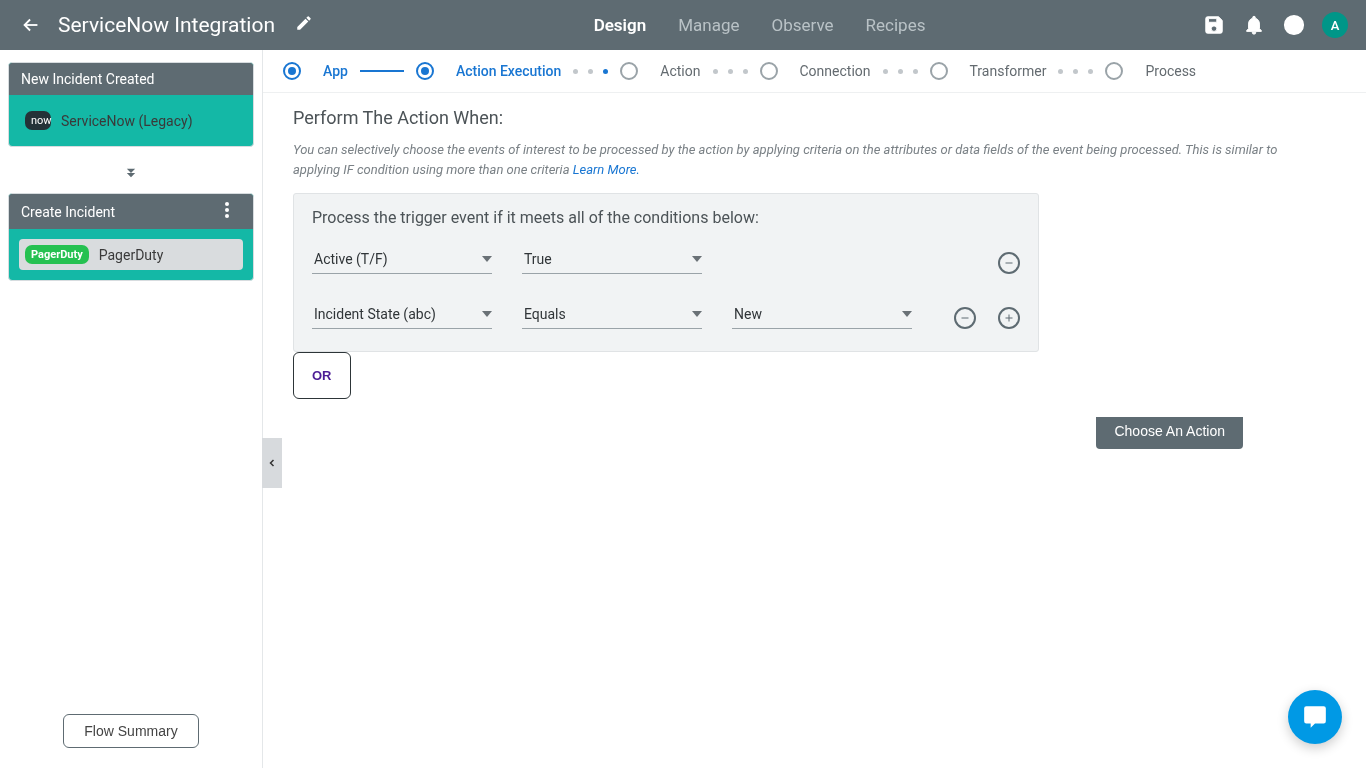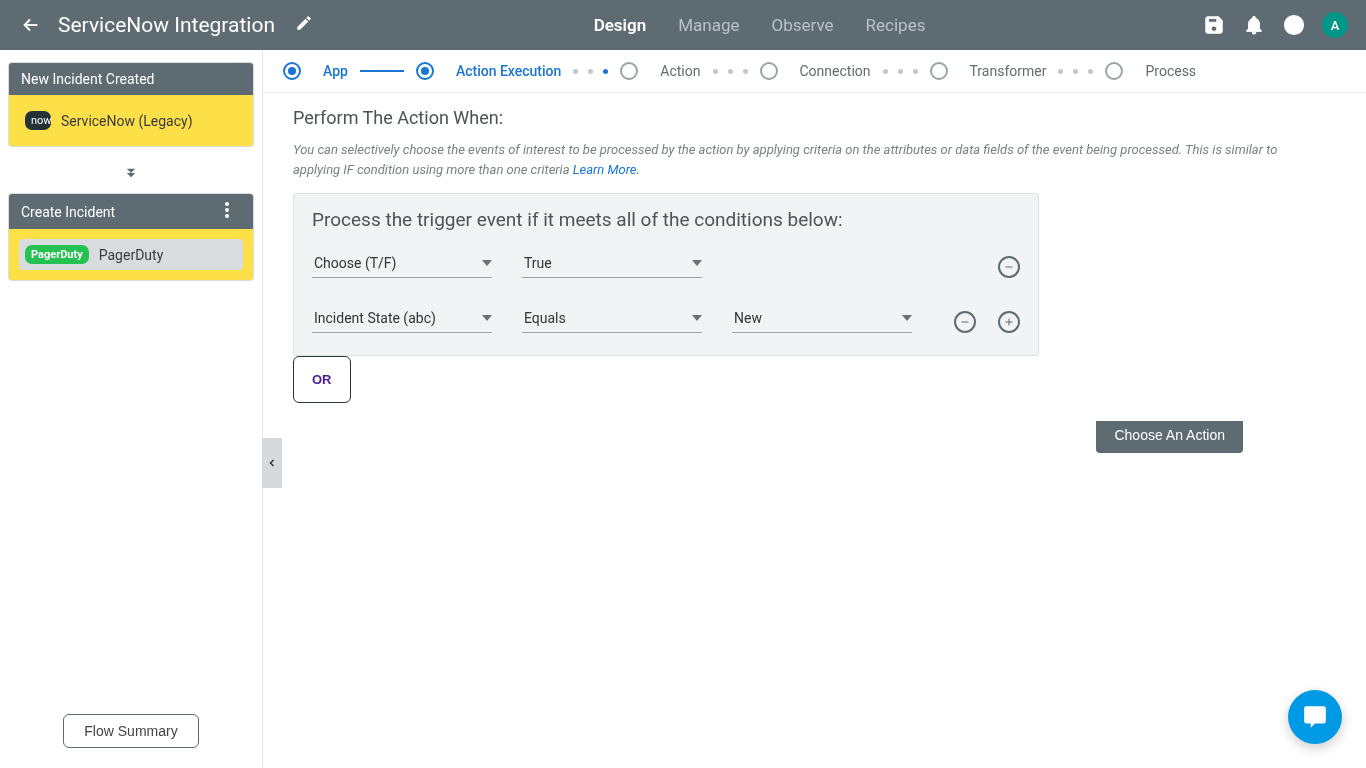--- a/index.html
+++ b/index.html
@@ -21,21 +21,21 @@
   .header .icon-btn svg { width:22px; height:22px; fill:#fff; stroke:#fff; }
   .avatar { width:26px; height:26px; border-radius:50%; background:#009688; color:#fff; display:flex; align-items:center; justify-content:center; font-size:13px; font-weight:500; cursor:pointer; }
 
   
   .body { display:flex; height:718px; }
   .sidebar-wrap { width:262px; border-right:0; position:relative; display:flex; flex-direction:column; }
   .sidebar-scroll { flex:1; overflow:auto; padding:12px 8px 12px 8px; }
   .sidebar-footer { display:flex; justify-content:center; padding:14px 0 20px 0; }
   .flow-summary-btn { border:1px solid #5e6b72; border-radius:6px; background:#fff; padding:8px 20px; font-size:14px; color:#444; cursor:pointer; }
 
-  .card { border:1px solid #d7dcdf; border-radius:4px; margin-bottom:10px; overflow:hidden; background:#fde047; }
+  .card { border:1px solid #d7dcdf; border-radius:4px; margin-bottom:10px; overflow:hidden; background:#14b8a6; }
   .card-header { background:#5e6b72; color:#fff; font-size:14px; padding:8px 12px; display:flex; align-items:center; justify-content:space-between; }
   .card-header .more { width:16px; cursor:pointer; }
   .card-header .more svg { width:4px; height:16px; fill:#fff; }
   .card-body { padding:10px; }
   .app-row { display:flex; align-items:center; gap:10px; padding:6px 6px; border-radius:4px; }
   .app-row.selected { background:#d9dcde;text-align:right; }
   .app-chip { font-size:11px; font-weight:bold; color:#fff; border-radius:7px; padding:3px 6px; }
   .chip-now { background:#243238; width:26px; text-align:center; font-weight:normal; }
   .chip-pd { background:#25c151; }
   .app-name { font-size:14px; color:#3a3a3a; }
@@ -63,21 +63,21 @@
   .step-sep.dots { gap:10px; display:flex; }
   .step-sep.dots span { width:5px; height:5px; border-radius:50%; background:#c2c7cb; display:inline-block; }
   .step-sep.dots.progress span:last-child { background:#1976d2; }
 
   .content { padding:8px 30px 30px 30px; overflow:auto; flex:1; }
   .section-title { font-size:18px; color:#4c5357; margin:6px 0 12px 0; }
   .section-desc { font-size:13px; font-style:italic; color:#7a8186; line-height:1.5; max-width:1000px; }
   .learn-more { color:#1976d2; font-style:italic; cursor:pointer; }
 
   .cond-block { border:1px solid #e0e3e5; background:#f1f3f4; border-radius:3px; padding:14px 18px 22px 18px; margin-top:14px; max-width:746px; }
-  .cond-title { font-size:19px; color:#4c5357; margin-bottom:20px; }
+  .cond-title { font-size:16px; color:#4c5357; margin-bottom:20px; }
   .cond-row { display:flex; align-items:flex-end; gap:30px; margin-bottom:28px; }
   .cond-row:last-child { margin-bottom:0; }
   .cond-select { width:180px; position:relative; }
   .cond-select .value { font-size:14px; color:#303538; padding:4px 0 6px 2px; border-bottom:1px solid #9aa3a8; display:flex; justify-content:space-between; align-items:center; cursor:pointer; }
   .cond-actions { display:flex; gap:22px; margin-left:auto; align-items:center; }
   .circ-btn { width:22px; height:22px; border:2px solid #5e6b72; border-radius:50%; display:flex; align-items:center; justify-content:center; cursor:pointer; }
   .circ-btn svg { width:12px; height:12px; stroke:#5e6b72; stroke-width:2; }
 
   .or-btn { border:1.5px solid #2d3538; border-radius:6px; background:#fff; padding:15px 18px; font-size:13px; font-weight:600; color:#4c1d95; cursor:pointer; }
 
@@ -243,21 +243,21 @@
         <span>You can selectively choose the events of interest to be processed by the action by applying criteria on the attributes or data fields of the event being processed. This is similar to applying IF condition using more than one criteria  </span>
         <span class="learn-more">Learn More.</span>
       </div>
 
       <div class="cond-block">
         <div class="cond-title">Process the trigger event if it meets all of the conditions below:</div>
 
         <div class="cond-row">
           <div class="cond-select">
             <div class="value">
-                <span>Choose (T/F)</span>
+                <span>Active (T/F)</span>
                 <span class="caret-down"></span>
               </div>
           </div>
           <div class="cond-select">
             <div class="value">
                 <span>True</span>
                 <span class="caret-down"></span>
               </div>
           </div>
           <div class="cond-actions">

